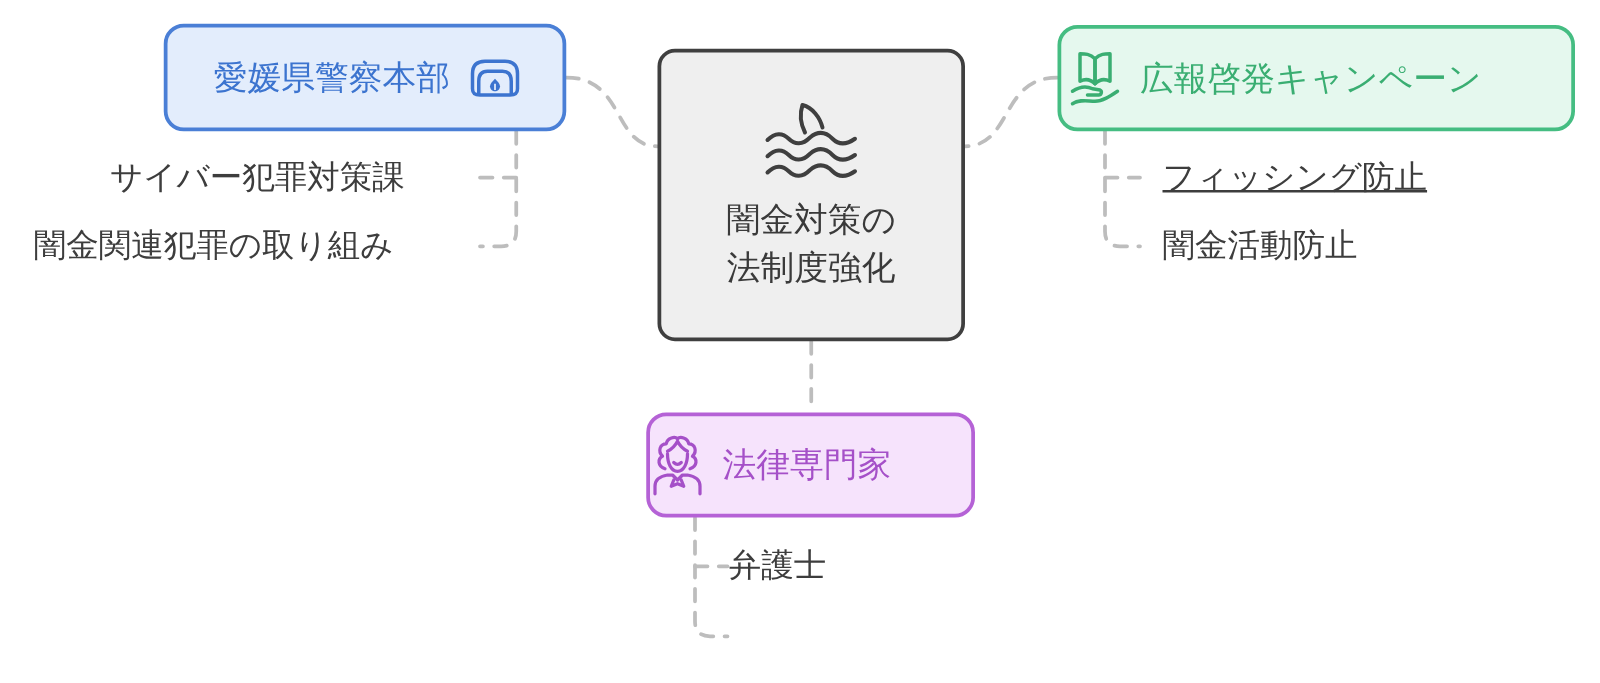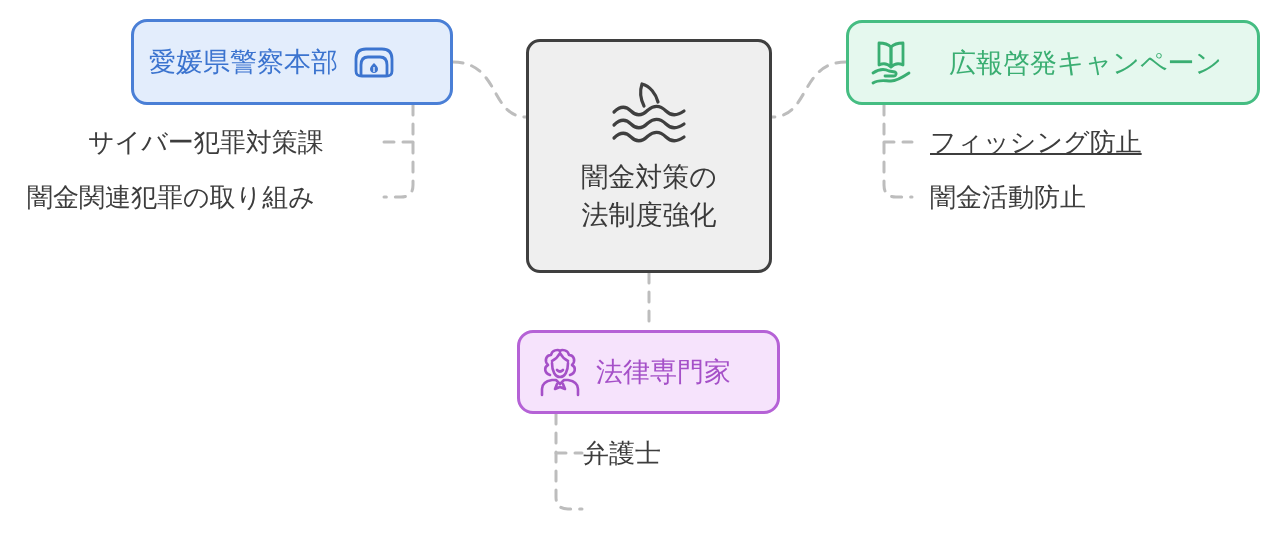--- a/index.html
+++ b/index.html
@@ -7,29 +7,29 @@
          font-family: "DejaVu Sans", "Liberation Sans", sans-serif; }
   .canvas { position: absolute; left: 0; top: 0; width: 1280px; height: 546px; }
   svg.lines { position: absolute; left: 0; top: 0; width: 1280px; height: 546px; }
   .node { position: absolute; box-sizing: border-box; display: flex; align-items: center; }
   .node-label { white-space: nowrap; }
   .central { left: 526px; top: 39px; width: 246px; height: 234px; border: 3px solid #3f3f3f;
              border-radius: 14px; background: #efefef; flex-direction: column; justify-content: center; }
   .central .node-label { font-size: 27px; color: #3a3a3a; text-align: center; line-height: 38px; white-space: normal; }
   .central .icon { width: 86px; height: 70px; margin-bottom: 10px; }
   .blue { left: 131px; top: 19px; width: 322px; height: 86px; border: 3px solid #4a7fd6;
-          border-radius: 16px; background: #e3edfc; padding-left: 15px; }
+          border-radius: 16px; background: #e3edfc; padding-left: 37px; }
   .blue .node-label { font-size: 27px; color: #3c74cf; }
   .blue .icon { width: 44px; height: 34px; margin-left: 14px; }
   .green { left: 846px; top: 20px; width: 414px; height: 85px; border: 3px solid #45bd82;
-           border-radius: 16px; background: #e5f8ee; padding-left: 20px; gap: 22px; }
+           border-radius: 16px; background: #e5f8ee; padding-left: 5px; }
   .green .node-label { font-size: 27px; color: #3aae72; }
   .green .icon { width: 44px; height: 48px; margin-right: 14px; }
   .purple { left: 517px; top: 330px; width: 263px; height: 84px; border: 3px solid #b562d6;
-            border-radius: 16px; background: #f6e3fc; padding-left: 18px; }
+            border-radius: 16px; background: #f6e3fc; }
   .purple .node-label { font-size: 27px; color: #a550c8; }
   .purple .icon { width: 44px; height: 50px; margin-right: 14px; }
   .leaf { position: absolute; font-size: 26px; color: #3d3d3d; white-space: nowrap; line-height: 32px; }
 </style>
 </head>
 <body>
 
 <div class="canvas">
 
   <svg class="lines" viewBox="0 0 1280 546">

